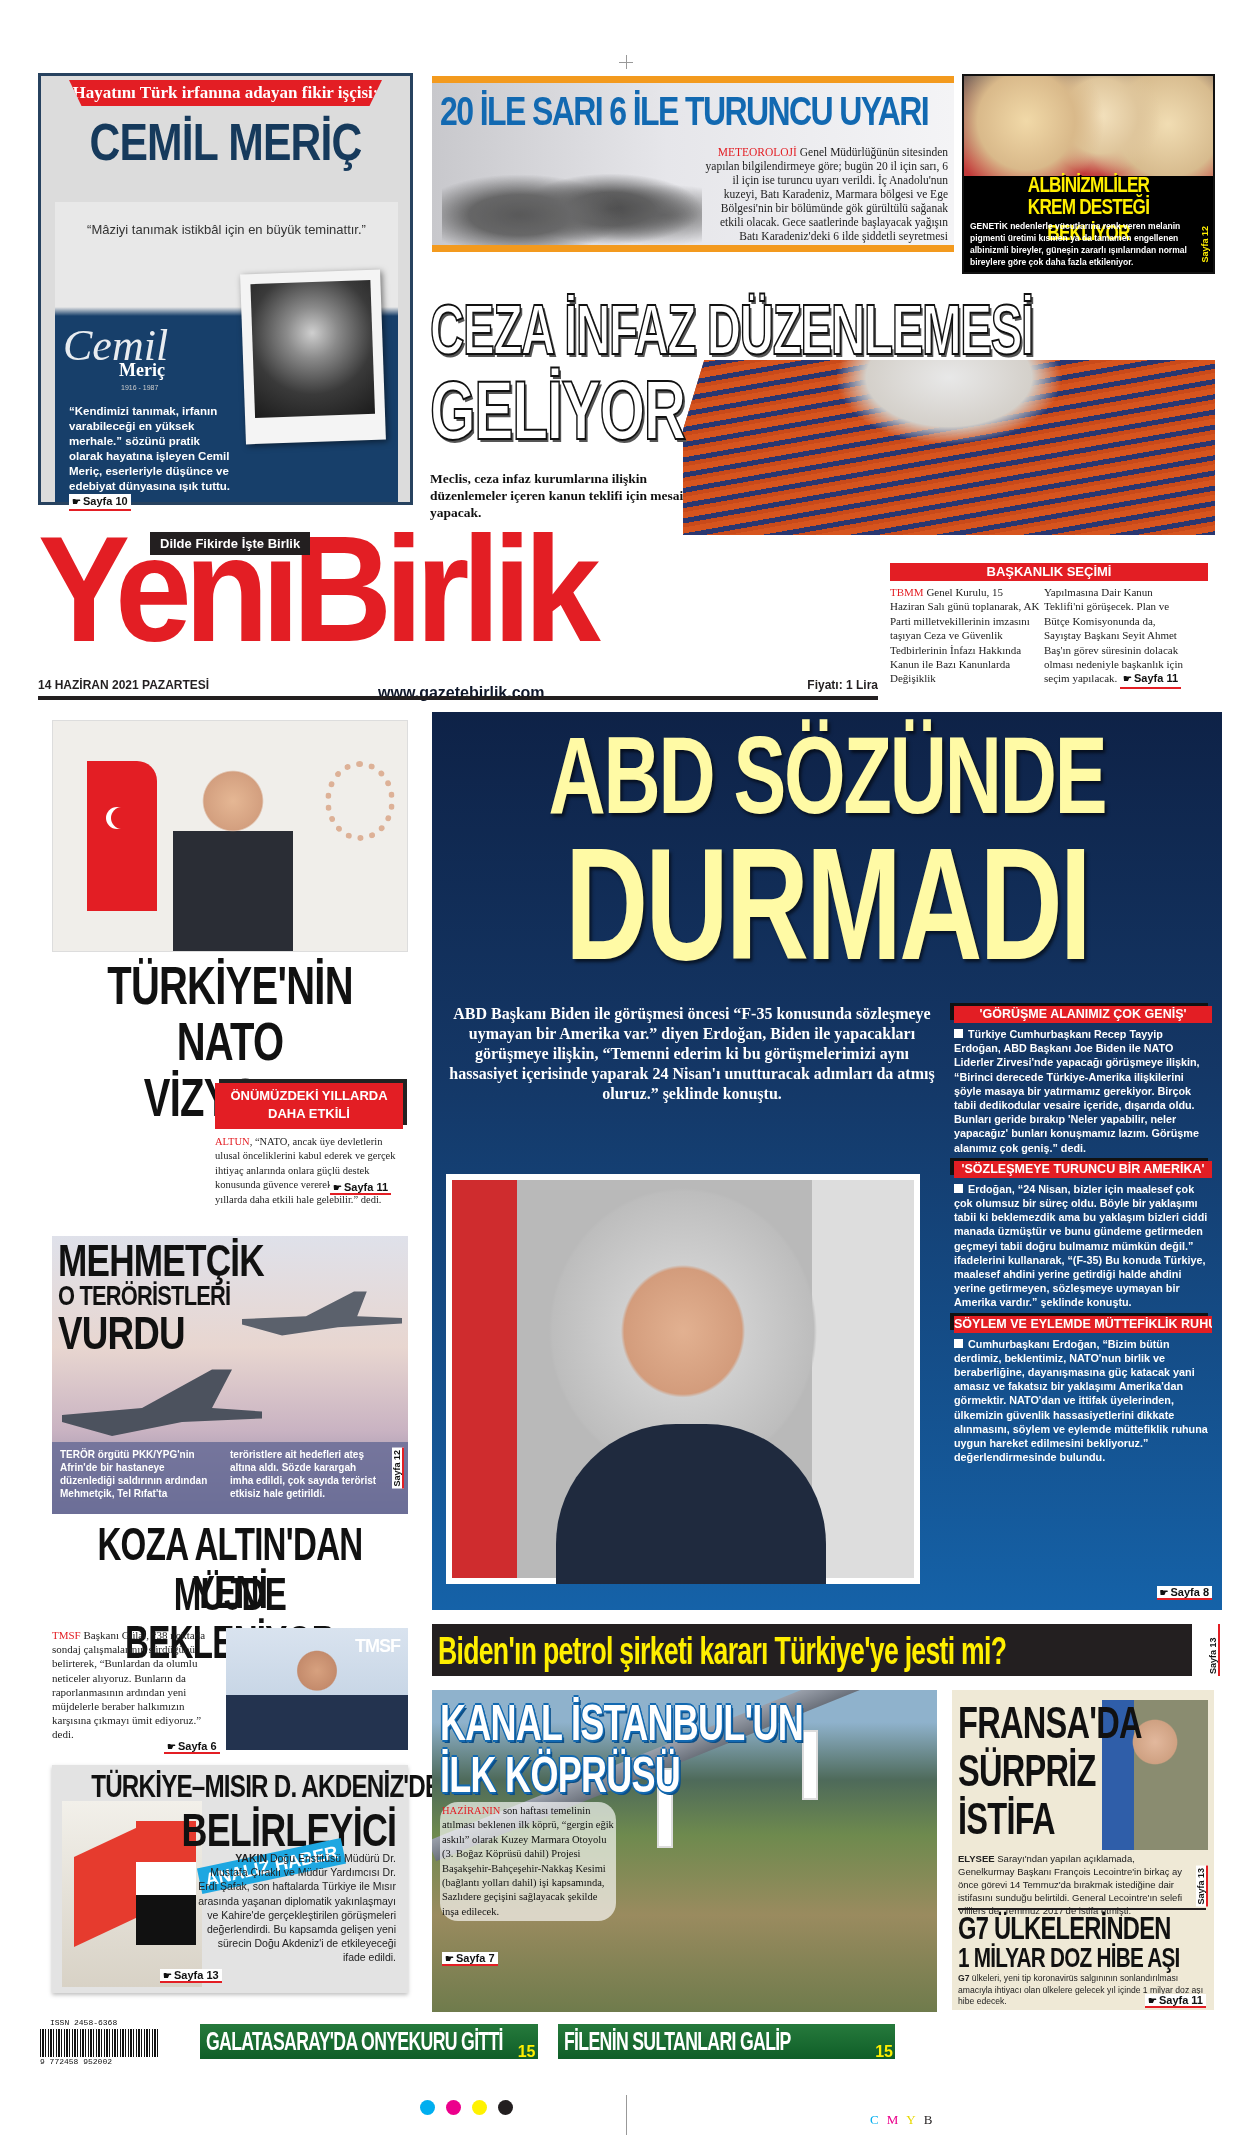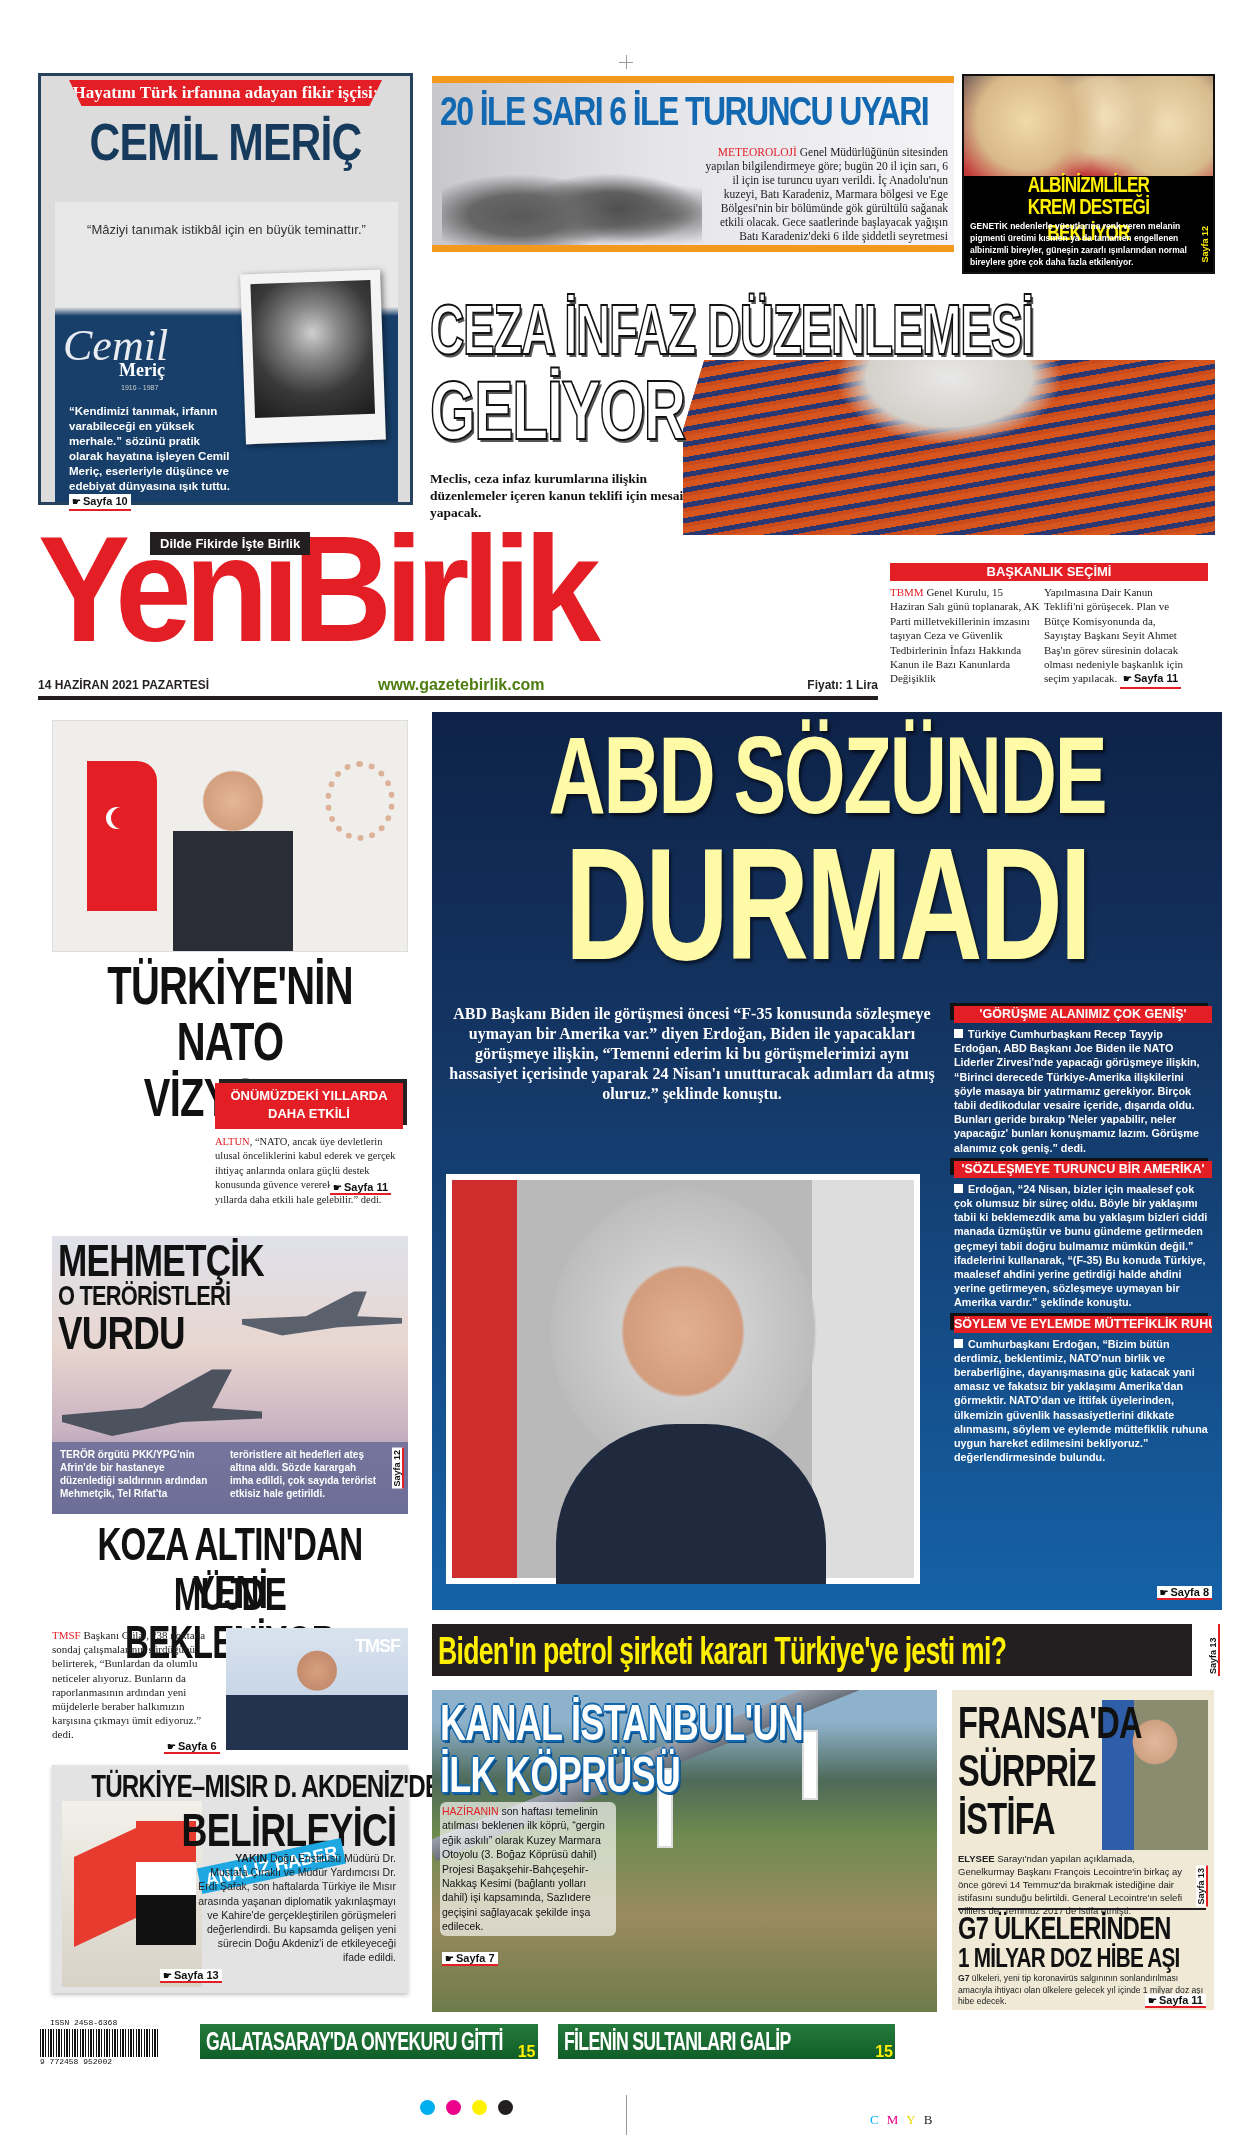--- a/index.html
+++ b/index.html
@@ -45,21 +45,21 @@
 #ceza .h1{position:absolute;left:0;top:0;font-weight:700;font-size:70px;color:#111;letter-spacing:-2px;white-space:nowrap;transform:scaleX(.68);transform-origin:left;-webkit-text-stroke:2px #111;color:#fff;text-shadow:3px 3px 0 #555}
 #ceza .h2{position:absolute;left:0;top:72px;font-weight:700;font-size:84px;color:#fff;-webkit-text-stroke:2px #111;text-shadow:3px 3px 0 #555;letter-spacing:-2px;transform:scaleX(.7);transform-origin:left}
 #ceza .parl{position:absolute;left:253px;top:70px;width:532px;height:175px;background:radial-gradient(ellipse at 50% 10%,#e8e8e8 0,#d4d0ca 22%,transparent 30%),repeating-linear-gradient(170deg,#d6541e 0 6px,#2a3770 6px 11px,#c94a1a 11px 15px),#8e2f17;clip-path:polygon(4% 0,100% 0,100% 100%,0 100%,0 40%)}
 #ceza .sub{position:absolute;left:0;top:180px;width:270px;font-family:"Liberation Serif",serif;font-weight:700;font-size:13.5px;line-height:17px;color:#111}
 
 
 #mast{left:38px;top:520px;width:840px;height:175px}
 #mast .logo{position:absolute;left:0;top:-6px;font-weight:700;font-size:150px;color:#e31e24;letter-spacing:-8px;line-height:150px;transform:scaleX(.92);transform-origin:left}
 #mast .slogan{position:absolute;left:112px;top:12px;background:#231f20;color:#fff;font-weight:700;font-size:13px;padding:4px 10px}
 #mast .date{position:absolute;left:0;top:158px;font-weight:700;font-size:12px;color:#231f20}
-#mast .web{position:absolute;left:340px;top:156px;font-weight:700;font-size:16px;color:#4d7c0f}
+#mast .web{position:absolute;left:340px;top:164px;font-weight:700;font-size:16px;color:#0f172a}
 #mast .price{position:absolute;right:0;top:158px;font-weight:700;font-size:12px;color:#231f20}
 #mast .rule{position:absolute;left:0;top:176px;width:100%;height:4px;background:#231f20}
 
 
 #bask{left:890px;top:563px;width:330px;height:140px}
 #bask .bar{height:18px;background:#e31e24;color:#fff;font-weight:700;font-size:13px;text-align:center;line-height:18px;width:318px}
 #bask .cols{display:flex;gap:4px;margin-top:4px}
 #bask .col{width:150px;font-family:"Liberation Serif",serif;font-size:11px;line-height:14.4px;color:#222}
 
 
@@ -133,21 +133,21 @@
 
 
 #kanal{left:432px;top:1690px;width:505px;height:322px;background:linear-gradient(#8fb2cc 0,#8fb2cc 10%,#4e6a5a 28%,#6e8a4e 45%,#9a8b5f 70%,#6f7b4c 100%);overflow:hidden}
 #kanal .h{position:absolute;left:8px;color:#fff;font-weight:700;letter-spacing:-1px;text-shadow:-2px 0 #1269b1,2px 0 #1269b1,0 2px #1269b1,0 -2px #1269b1,3px 3px 0 #0d4f88;white-space:nowrap;transform:scaleX(.72);transform-origin:left}
 #kanal .h1{top:4px;font-size:50px}
 #kanal .h2{top:56px;font-size:50px}
 #kanal .bridge{position:absolute;left:0;top:150px;width:560px;height:22px;background:linear-gradient(#9aa0ab,#6b717b);transform:rotate(-22deg);transform-origin:left}
 #kanal .pylon1,#kanal .pylon2{position:absolute;width:16px;background:#fff;border:2px solid #ddd}
 #kanal .pylon1{left:225px;top:78px;height:80px}
 #kanal .pylon2{left:370px;top:40px;height:70px}
-#kanal .body{position:absolute;left:8px;top:112px;width:176px;font-family:Liberation Sans, sans-serif;font-size:10.5px;line-height:14.4px;color:#111;background:rgba(255,255,255,.65);border-radius:6px;padding:2px}
+#kanal .body{position:absolute;left:8px;top:112px;width:176px;font-family:Liberation Serif, serif;font-size:10.5px;line-height:14.4px;color:#111;background:rgba(255,255,255,.65);border-radius:18px;padding:2px}
 #kanal .sayfa{position:absolute;left:10px;top:262px}
 
 
 #fransa{left:952px;top:1690px;width:262px;height:320px;background:#efe9d6}
 #fransa .photo{position:absolute;left:150px;top:10px;width:106px;height:150px;background:radial-gradient(circle at 50% 28%,#e2b89d 0,#cfa182 18%,transparent 19%),linear-gradient(90deg,#2f5ea9,#2f5ea9 30%,#8a8c70 30%)}
 #fransa .h{position:absolute;left:6px;color:#111;font-weight:700;letter-spacing:-1px;font-size:44px;line-height:46px;transform:scaleX(.74);transform-origin:left;white-space:nowrap}
 #fransa .h1{top:10px}#fransa .h2{top:58px}#fransa .h3{top:106px}
 #fransa .body{position:absolute;left:6px;top:162px;width:234px;font-size:9.5px;line-height:13px;color:#222}
 #fransa .vs{position:absolute;right:6px;top:176px;background:#fff;color:#111;font-weight:700;font-size:9px;writing-mode:vertical-rl;transform:rotate(180deg);border-left:2px solid #e31e24;padding:2px 0}
 #fransa .rule{position:absolute;left:6px;top:218px;width:248px;height:2px;background:#231f20}

